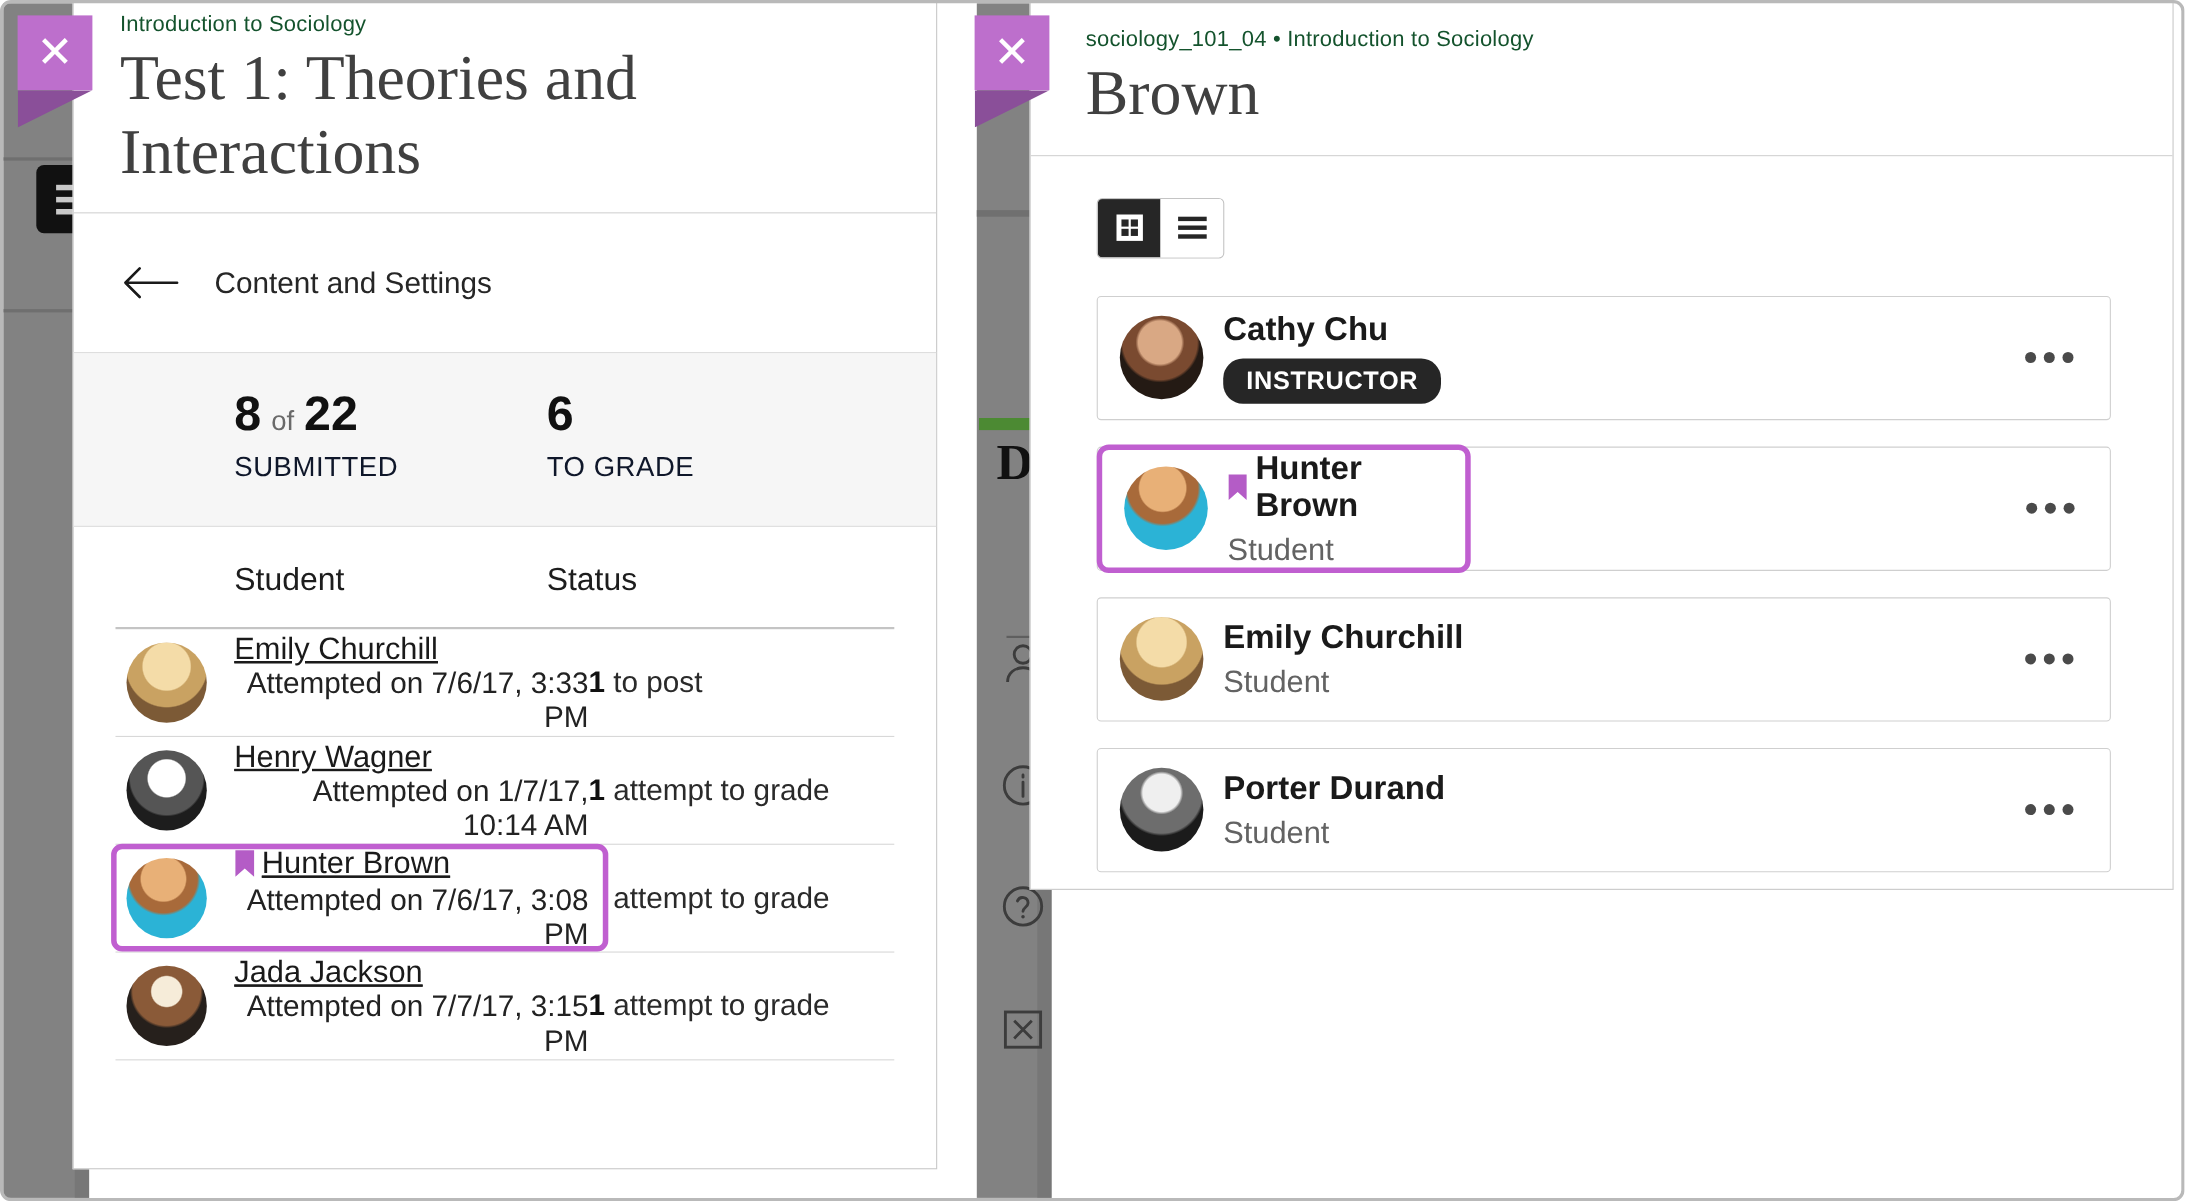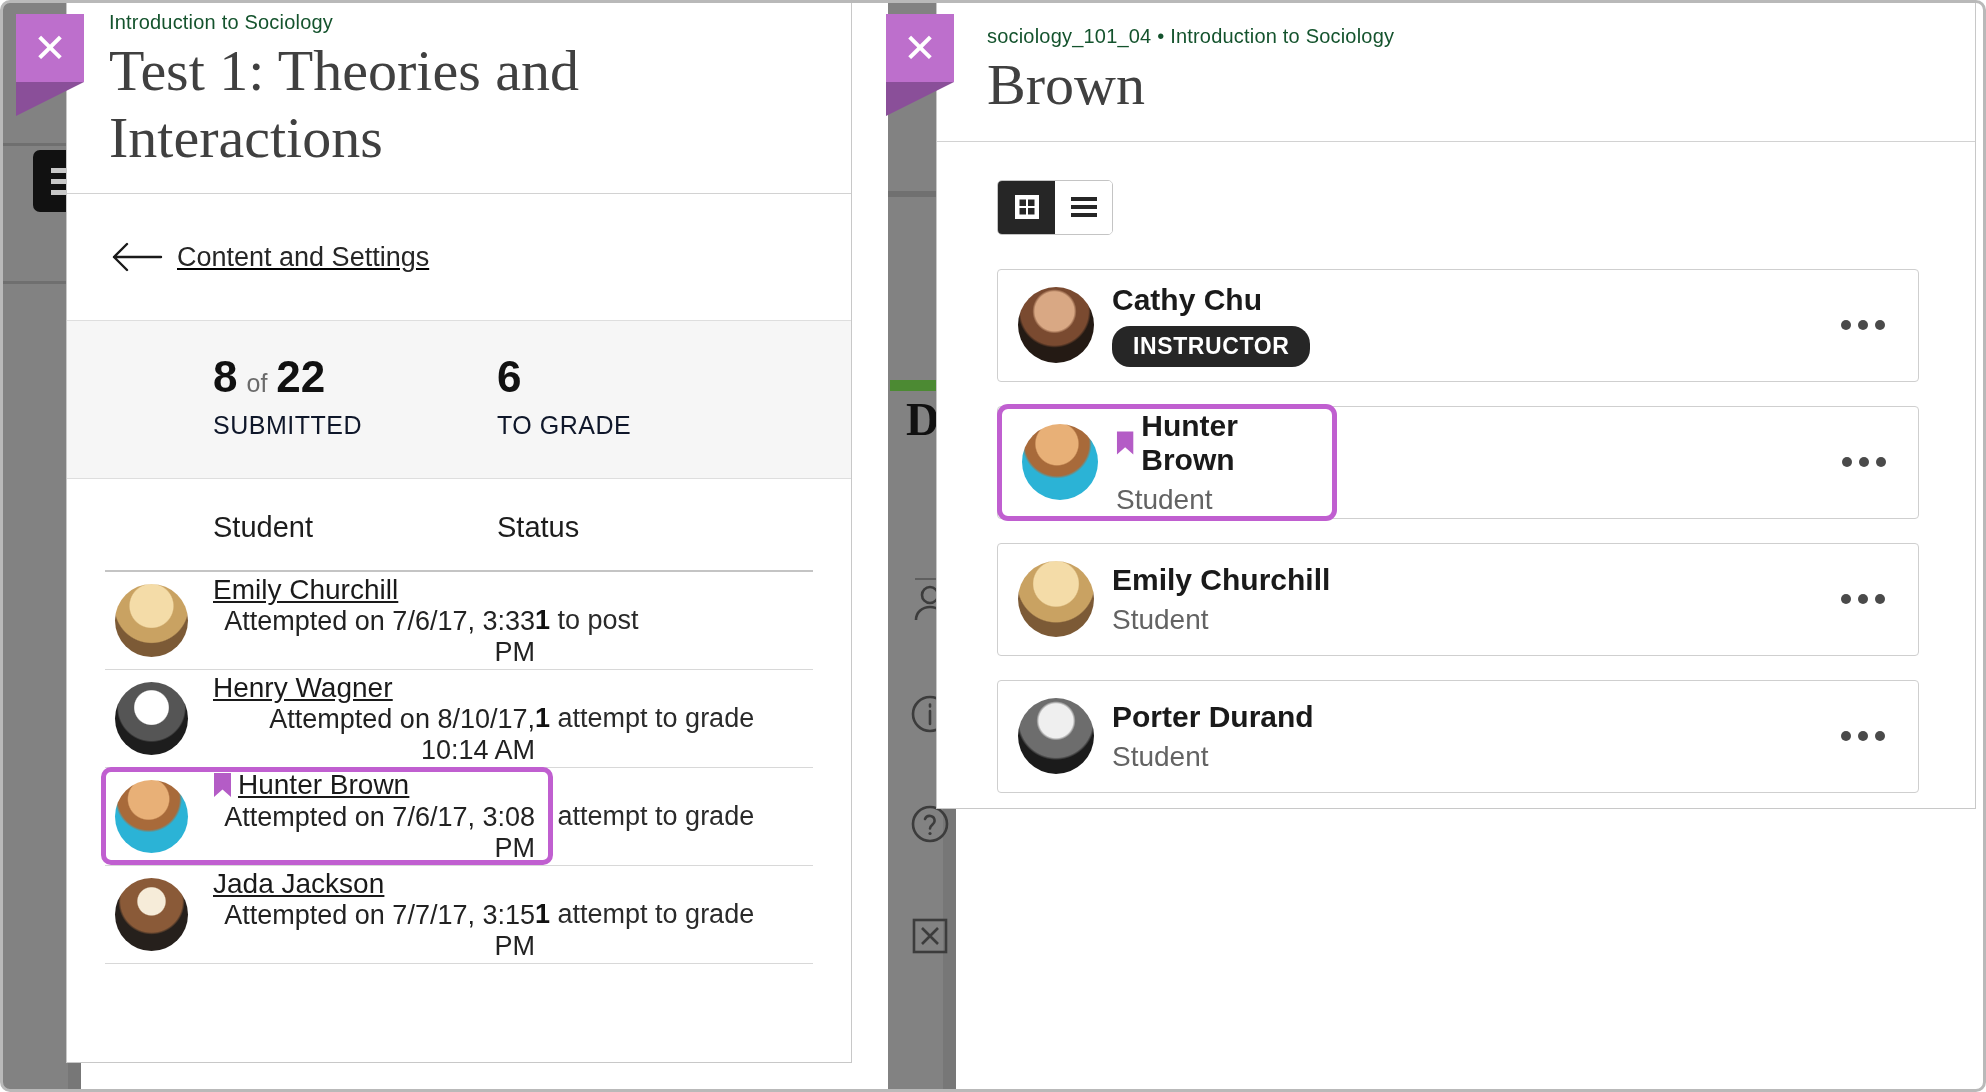--- a/index.html
+++ b/index.html
@@ -117,23 +117,22 @@
     margin-top: 4px; font-weight: 400;
   }
   #panel-left .panel-head  { padding-left: 42px; padding-top: 11px; }
   #panel-right .panel-head { padding-left: 50px; padding-top: 25px; }
   #panel-left .panel-title  { font-size: 58px; }
   #panel-right .panel-title { font-size: 58px; }
   .head-rule { height: 1px; background: #d2d2d2; width: 100%; }
 
   
   .back-row {
-    display: flex; align-items: center; gap: 14px;
+    display: flex; align-items: center; gap: 32px;
     padding: 46px 0 46px 44px;
-    text-decoration: underline;
   }
   .back-arrow { width: 52px; height: 34px; display: block; }
   .back-label { font-size: 27px; color: #262626; }
 
   
   .stats {
     background: #f6f6f6; border-top: 1px solid #dedede; border-bottom: 1px solid #dedede;
     display: flex; padding: 34px 0 38px 0;
   }
   .stat { padding-left: 0; }
@@ -344,21 +343,21 @@
       </div>
 
       <div class="srow">
         <div class="avatar-wrap">
           <span class="avatar" style="background:radial-gradient(circle at 50% 35%, #ffffff 0 28%, #555 30% 55%, #1d1d1d 58% 100%);"></span>
         </div>
         <div class="info">
           <span class="sname">
             <span class="sname-text">Henry Wagner</span>
           </span>
-          <div class="sdate">Attempted on 8/10/17, 10:14 AM</div>
+          <div class="sdate">Attempted on 1/7/17, 10:14 AM</div>
         </div>
         <div class="sstatus">
           <b>1</b>
           <span>attempt to grade</span>
         </div>
       </div>
 
       <div class="srow sel">
         <div class="highlight-box"></div>
         <div class="cell-fg">

